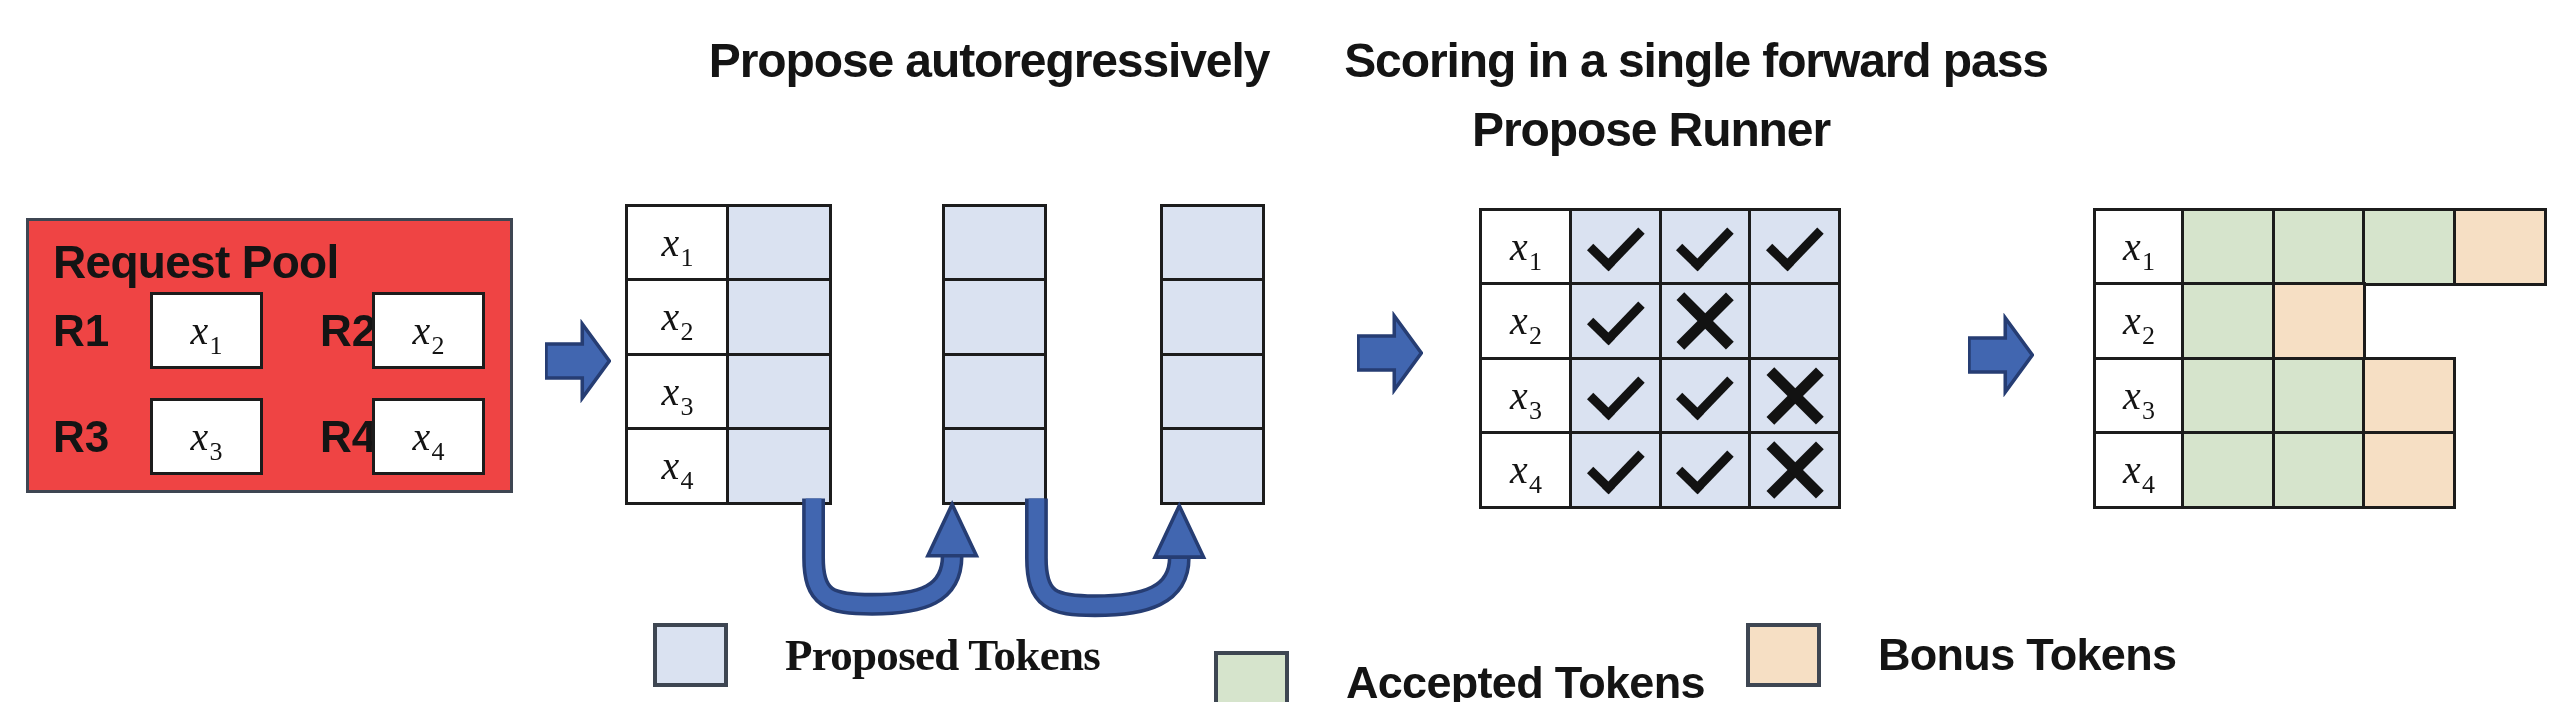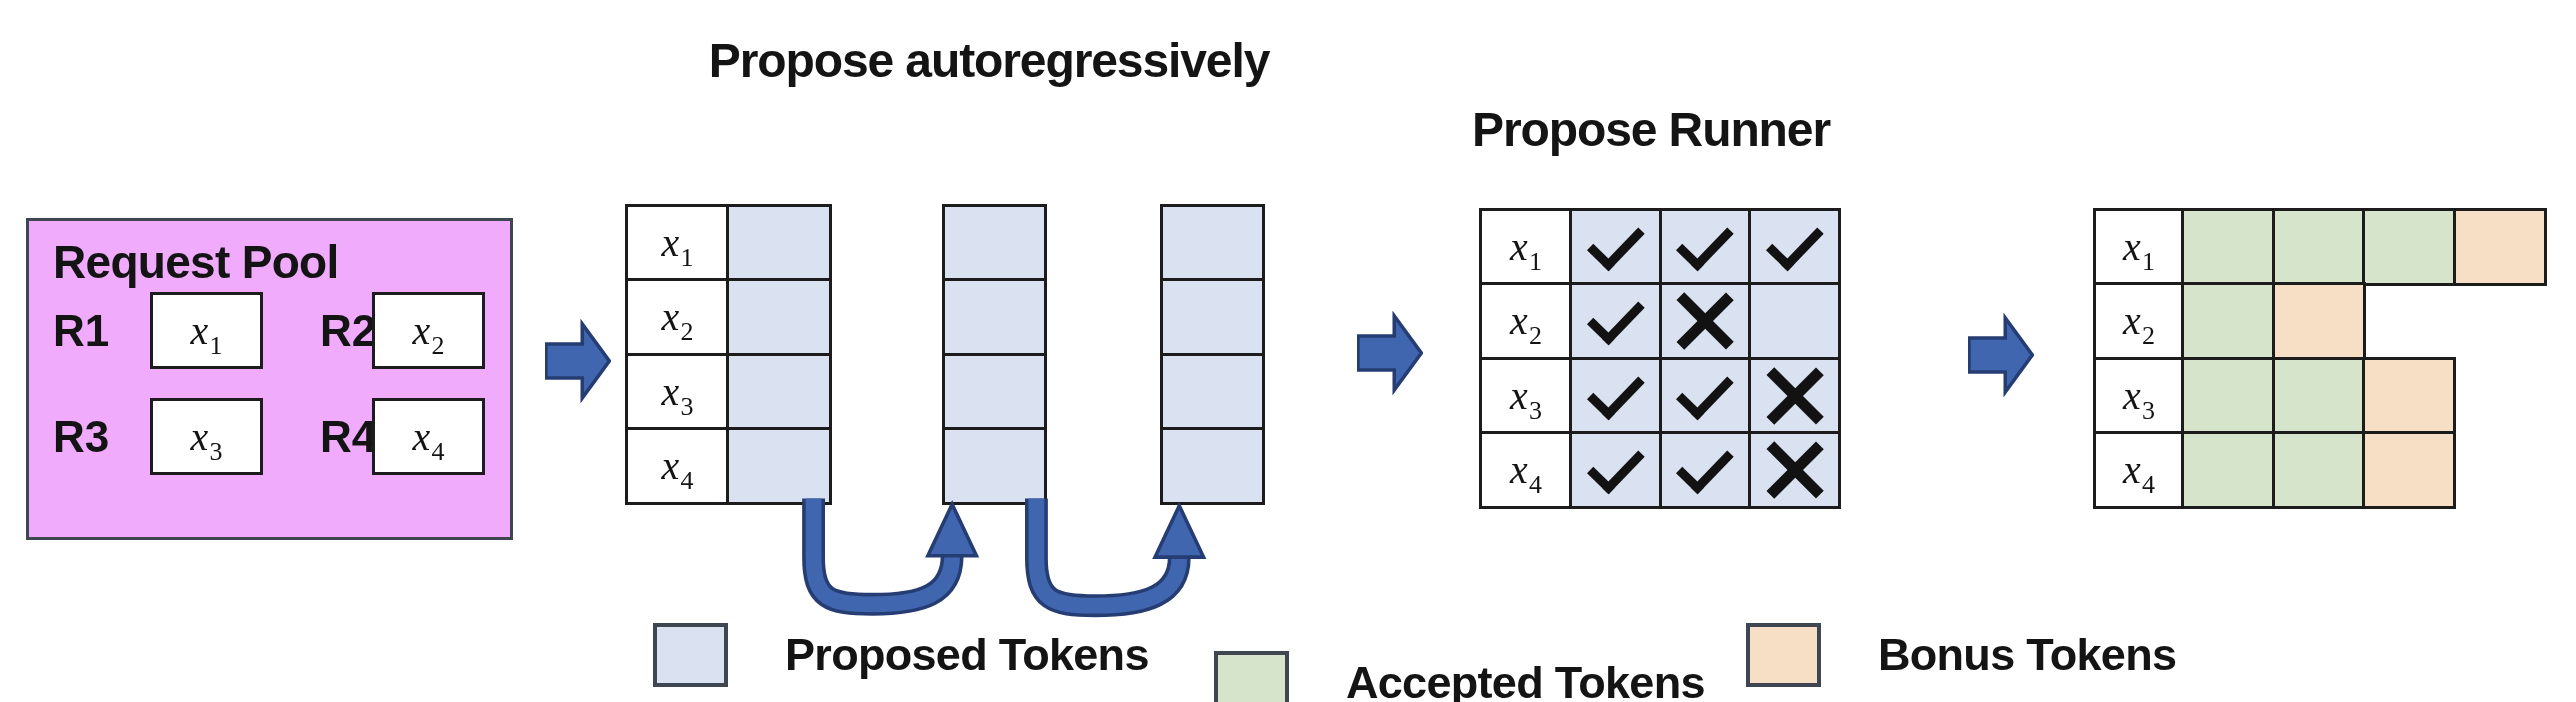--- a/index.html
+++ b/index.html
@@ -7,22 +7,22 @@
     position:relative; width:2576px; height:703px; background:#ffffff;
     font-family:"Liberation Sans", sans-serif; color:#141414; overflow:hidden;
   }
   
   .title{
     position:absolute; transform:translateX(-50%); white-space:nowrap;
     font-size:48px; font-weight:600; letter-spacing:-1.1px; line-height:1;
   }
   
   #request-pool{
-    position:absolute; left:26px; top:218px; width:487px; height:322px;
-    border:3.6px solid #3e4652; box-sizing:border-box; background:#f0abfc;padding-left:24px;
+    position:absolute; left:26px; top:218px; width:487px; height:275px;
+    border:3.6px solid #3e4652; box-sizing:border-box; background:#ef4444;padding-left:24px;
   }
   #rp-title{position:absolute; left:24px; top:14.3px; font-size:46px; font-weight:600; letter-spacing:-0.7px; white-space:nowrap;}
   .req-id{position:absolute; font-size:44px; font-weight:600; height:77px; display:flex; align-items:center;}
   .tok-box{
     position:absolute; width:113px; height:77px; border:3.6px solid #1c1c1c; box-sizing:border-box;
     display:flex; align-items:center; justify-content:center; background:#fff;
   }
   
   .tok{font-family:Liberation Serif, serif; font-style:italic; font-size:40px; line-height:1; white-space:nowrap;}
   .tok sub{font-style:normal; font-size:26px; line-height:0; vertical-align:-10px; margin-left:1.4px;}
@@ -61,20 +61,21 @@
   .legend-item{position:absolute; top:623px; display:flex; align-items:center;}
   .legend-swatch{width:75px; height:64px; border:4.3px solid #3e4652; box-sizing:border-box;}
   .legend-label{margin-left:57px; font-size:45px; font-weight:600; letter-spacing:-0.7px; white-space:nowrap;}
 </style>
 </head>
 <body>
 
 <div id="canvas" style="--proposed: #dae2f1; --accepted: #d6e4cc; --bonus: #f6dfc4;">
 
   <div class="title" style="left:989px; top:37px;">Propose autoregressively</div>
+  <div class="title" style="left:1696px; top:37px;">Scoring in a single forward pass</div>
   <div class="title" style="left:1651px; top:106px;">Propose Runner</div>
 
   <div id="request-pool">
     <div id="rp-title">Request Pool</div>
   <div class="req-id" style="left: 24px; top: 71px; text-align: right;">R1</div>
       <div class="tok-box" style="left: 121px; top: 71px;">
         <span class="tok"><i>x</i><sub>1</sub></span>
       </div>
       <div class="req-id" style="left: 291px; top: 71px;">R2</div>
       <div class="tok-box" style="left: 343px; top: 71px;">
@@ -232,21 +233,21 @@
         <div class="cell" style="width: 92px;">
           <span class="tok"><i>x</i><sub>4</sub></span>
         </div>
         <div class="cell accepted" style="width: 94px;"></div>
         <div class="cell accepted" style="width: 94px;"></div>
         <div class="cell bonus" style="width: 94px;"></div>
       </div>
     </div>
 
   <div id="legend">
-      <div class="legend-item" style="left: 653px;">
+      <div class="legend-item" style="left: 653px; font-family: Liberation Serif, serif;">
         <div class="legend-swatch" style="background: rgb(218, 226, 241);"></div>
         <div class="legend-label">Proposed Tokens</div>
       </div>
       <div class="legend-item" style="left: 1214px; margin-top: 28px;">
         <div class="legend-swatch" style="background: rgb(214, 228, 204);"></div>
         <div class="legend-label">Accepted Tokens</div>
       </div>
       <div class="legend-item" style="left: 1746px;">
         <div class="legend-swatch" style="background: rgb(246, 223, 196);"></div>
         <div class="legend-label">Bonus Tokens</div>

